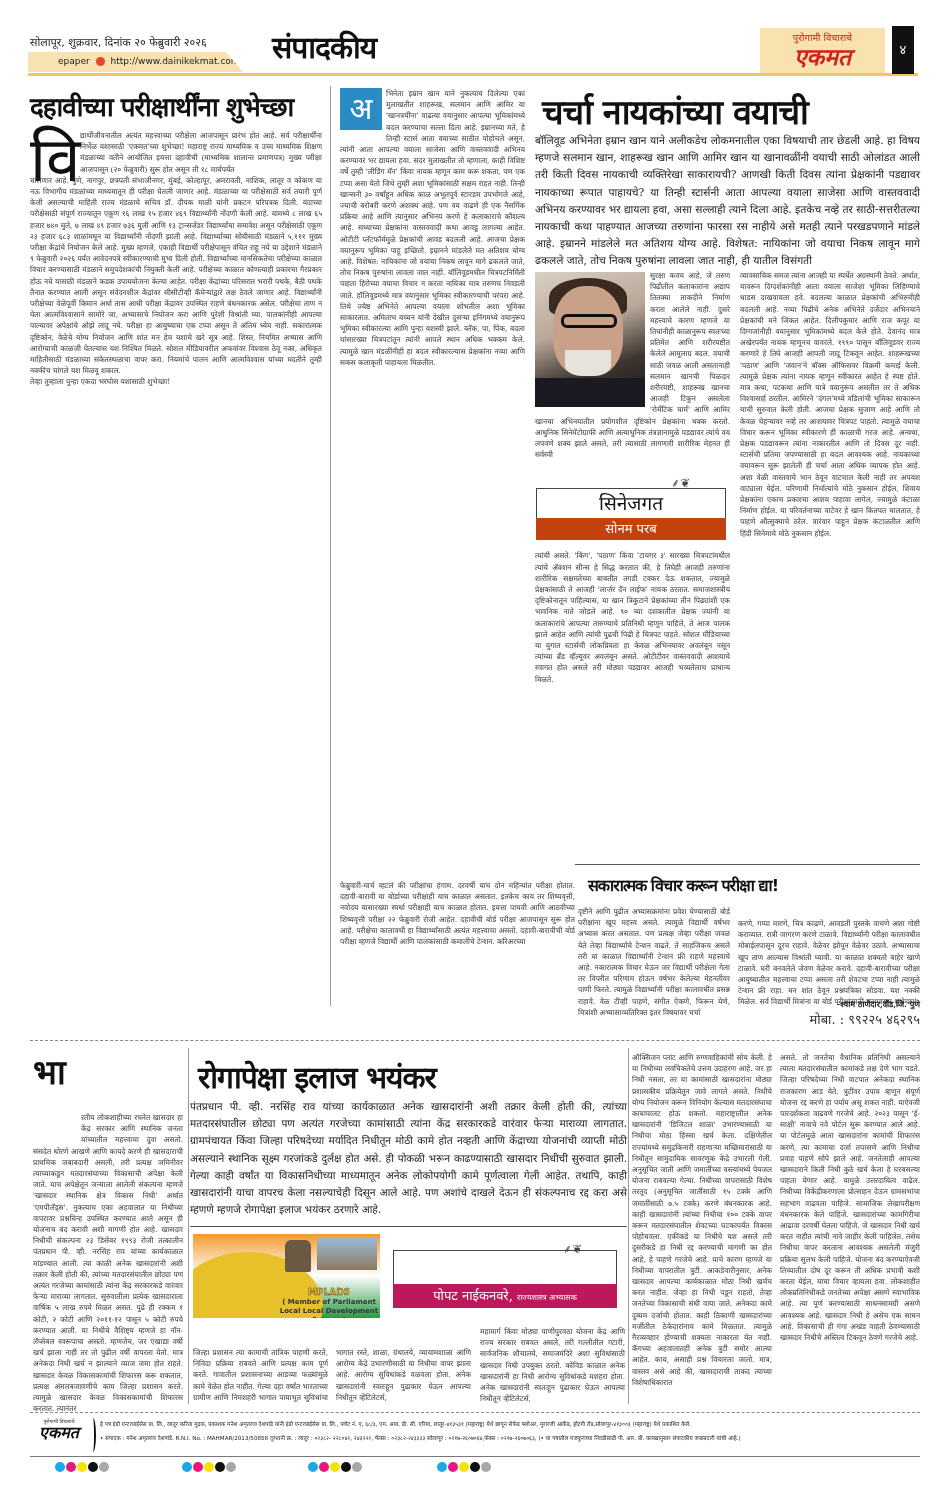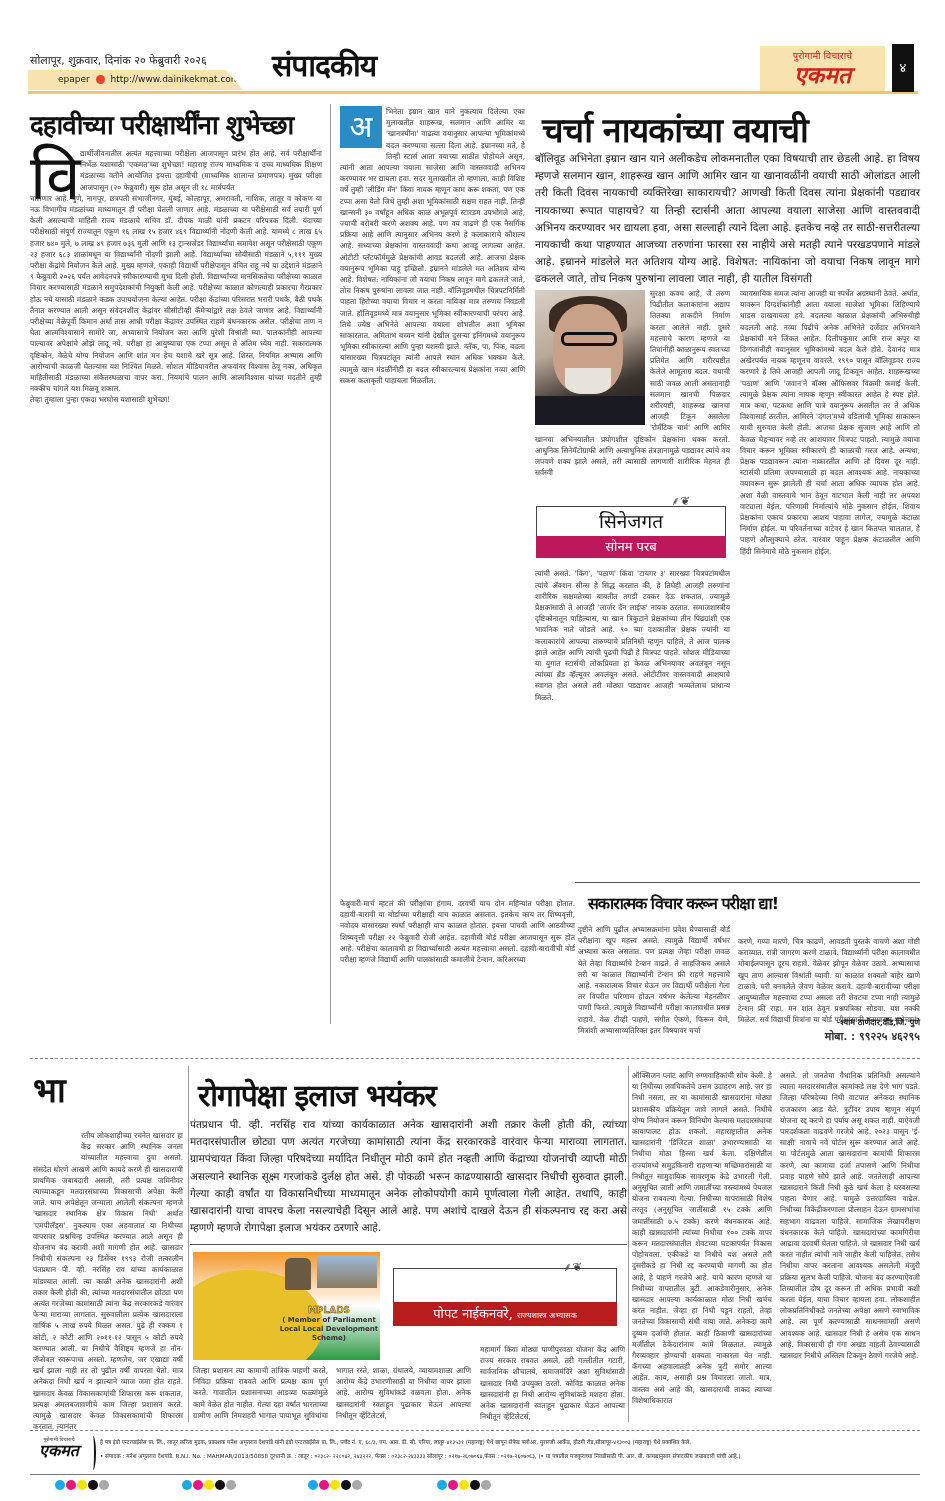--- a/index.html
+++ b/index.html
@@ -1,18 +1,18 @@
 <!DOCTYPE html>
 <html><head>
 <meta charset="utf-8">
 <style>
   * { box-sizing: border-box; margin: 0; padding: 0; }
   html, body { width: 945px; height: 1501px; background: #fff; overflow: hidden; }
   body { font-family: "DejaVu Sans", sans-serif; color: #222; position: relative; }
-  .abs { position: absolute; margin-top: 18px; }
+  .abs { position: absolute; }
   .txt { font-family: "DejaVu Serif", serif; font-size: 7.4px; line-height: 11.2px; color: #333; text-align: justify; overflow: hidden; }
   .head-big { font-family: "DejaVu Sans", sans-serif; font-weight: bold; color: #111; letter-spacing: -1px; white-space: nowrap; }
   .vrule { background: #999; width: 1px; }
   .dash { border-top: 1px dashed #888; height: 0; }
 
   
   #dateline { left: 30px; top: 34px; font-size: 11px; color: #222; }
   #epaper-band { left: 28px; top: 52px; width: 215px; height: 20px; background: #f8e3b0; clip-path: polygon(0 0, 92% 0, 100% 100%, 0 100%); font-size: 9px; padding: 4px 0 0 30px; color: #222; }
   #epaper-band .gl { display:inline-block; width:9px; height:9px; border-radius:50%; background:#e8452c; vertical-align:middle; margin:0 3px; }
   #section-title { left: 272px; top: 26px; font-size: 30px; }
@@ -41,51 +41,51 @@
   #a3-photo .hair { position:absolute; left:14px; top:6px; width:78px; height:38px; border-radius:50% 50% 20% 20%; background:#3a2a22; }
   #a3-photo .glasses { position:absolute; left:26px; top:42px; width:56px; height:14px; border:3px solid #111; border-radius:6px; }
   #a3-photo .beard { position:absolute; left:30px; top:78px; width:46px; height:26px; border-radius:0 0 40% 40%; background:#e6e2dc; }
   #a3-photo .suit { position:absolute; left:0; top:106px; width:110px; height:40px; background:#1a1a22; }
   #a3-c1 { left: 535px; top: 270px; width: 195px; height: 560px; }
   #a3-c1 .float { float:left; width:115px; height:140px; }
   #a3-c2 { left: 740px; top: 270px; width: 180px; height: 560px; }
   #cine-box { left: 536px; top: 482px; width: 190px; height: 64px; }
   #cine-frame { position:absolute; left:0; top:6px; width:190px; height:30px; border:1px solid #444; border-bottom:none; }
   #cine-title { position:absolute; left:0; top:8px; width:190px; text-align:center; font-family:"DejaVu Serif", serif; font-size:19px; color:#111; }
-  #cine-author { position:absolute; left:0; top:36px; width:190px; height:22px; background:#be185d; color:#fff; text-align:center; font-family:"DejaVu Serif", serif; font-size:13px; line-height:22px; }
+  #cine-author { position:absolute; left:0; top:36px; width:190px; height:22px; background:#c2410c; color:#fff; text-align:center; font-family:"DejaVu Serif", serif; font-size:13px; line-height:22px; }
   .sprig { position:absolute; font-size: 12px; color:#444; }
 
   
   #a4-rule { left: 575px; top: 864px; width: 345px; height: 1px; background:#555; }
   #a4-title { left: 588px; top: 874px; font-size: 16px; }
   #a4-c0 { left: 340px; top: 880px; width: 235px; height: 140px; }
   #a4-c1 { left: 578px; top: 906px; width: 152px; height: 110px; }
   #a4-c2 { left: 738px; top: 918px; width: 182px; height: 90px; }
   #a4-sign { left: 738px; top: 998px; width: 182px; text-align:right; font-family:"DejaVu Serif", serif; font-size:8px; font-weight:bold; color:#222; }
-  #a4-mob { left: 738px; top: 1010px; width: 182px; text-align:right; font-family:"DejaVu Serif", serif; font-size:11px; color:#333;font-weight:bold; }
+  #a4-mob { left: 738px; top: 1010px; width: 182px; text-align:right; font-family:"DejaVu Serif", serif; font-size:13px; color:#333; }
 
   #mid-dash { left: 30px; top: 1040px; width: 890px; }
 
   
   #a5-drop { left: 33px; top: 1048px; font-family:"DejaVu Serif", serif; font-size: 34px; font-weight:bold; color:#111; }
   #a5-c0 { left: 33px; top: 1112px; width: 150px; height: 350px; }
   #a5-c0 .float { float:left; width:48px; height:32px; }
   #a5-title { left: 198px; top: 1056px; font-size: 30px; }
   #a5-lead { left: 190px; top: 1098px; width: 437px; font-family:"DejaVu Serif", serif; font-size: 10.4px; line-height: 17.2px; color:#222; text-align:justify; }
   #a5-rule { left: 190px; top: 1226px; width: 437px; height: 1px; background:#555; }
-  #a5-img { left: 193px; top: 1234px; width: 187px; height: 108px; background: linear-gradient(180deg,#f49a2e 0%,#ffffff 50%,#2a9a44 100%); overflow:hidden;padding-left:32px; }
+  #a5-img { left: 193px; top: 1234px; width: 187px; height: 84px; background: linear-gradient(180deg,#f49a2e 0%,#ffffff 50%,#2a9a44 100%); overflow:hidden;padding-left:32px; }
   #a5-img .disc { position:absolute; left:-20px; top:18px; width:150px; height:110px; border-radius:50%; background:#e8c02a; }
   #a5-img .emblem { position:absolute; left:92px; top:6px; width:26px; height:32px; background:#6a5a44; border-radius:6px 6px 2px 2px; }
   #a5-img .parl { position:absolute; left:124px; top:4px; width:60px; height:32px; background: linear-gradient(180deg,#9cb8d8,#8a7a60); }
   #a5-img .cap { position:absolute; left:86px; top:54px; width:100px; text-align:center; font-family:"DejaVu Sans", sans-serif; font-weight:bold; font-size:7px; line-height:9px; color:#333; }
   #a5-img .cap b { color:#f6c02a; font-size:9px; -webkit-text-stroke: 0.4px #333; }
   #bhashya { left: 385px; top: 1240px; width: 238px; height: 84px; }
   #bh-frame { position:absolute; left:8px; top:10px; width:224px; height:34px; border:1px solid #444; border-bottom:none; }
   #bh-title { position:absolute; left:8px; top:14px; width:224px; text-align:center; font-family:"DejaVu Serif", serif; font-size:19px; font-weight:bold; color:#111; }
-  #bh-author { position:absolute; left:8px; top:44px; width:224px; height:24px; background:#b91c1c; color:#fff; text-align:center; font-family:"DejaVu Serif", serif; font-size:13px; line-height:24px; white-space:nowrap; }
+  #bh-author { position:absolute; left:8px; top:44px; width:224px; height:24px; background:#be185d; color:#fff; text-align:center; font-family:"DejaVu Serif", serif; font-size:13px; line-height:24px; white-space:nowrap; }
   #bh-author small { font-size: 8px; }
   #a5-c1 { left: 193px; top: 1347px; width: 135px; height: 56px; }
   #a5-c2 { left: 336px; top: 1347px; width: 135px; height: 56px; }
   #a5-c3 { left: 480px; top: 1326px; width: 145px; height: 78px; }
   #a5-c4 { left: 632px; top: 1052px; width: 140px; height: 352px; }
   #a5-c5 { left: 780px; top: 1052px; width: 140px; height: 352px; }
 
   
   #foot-dash { left: 30px; top: 1412px; width: 890px; }
   #foot-logo { left: 30px; top: 1418px; width: 58px; height: 36px; text-align:center; }

